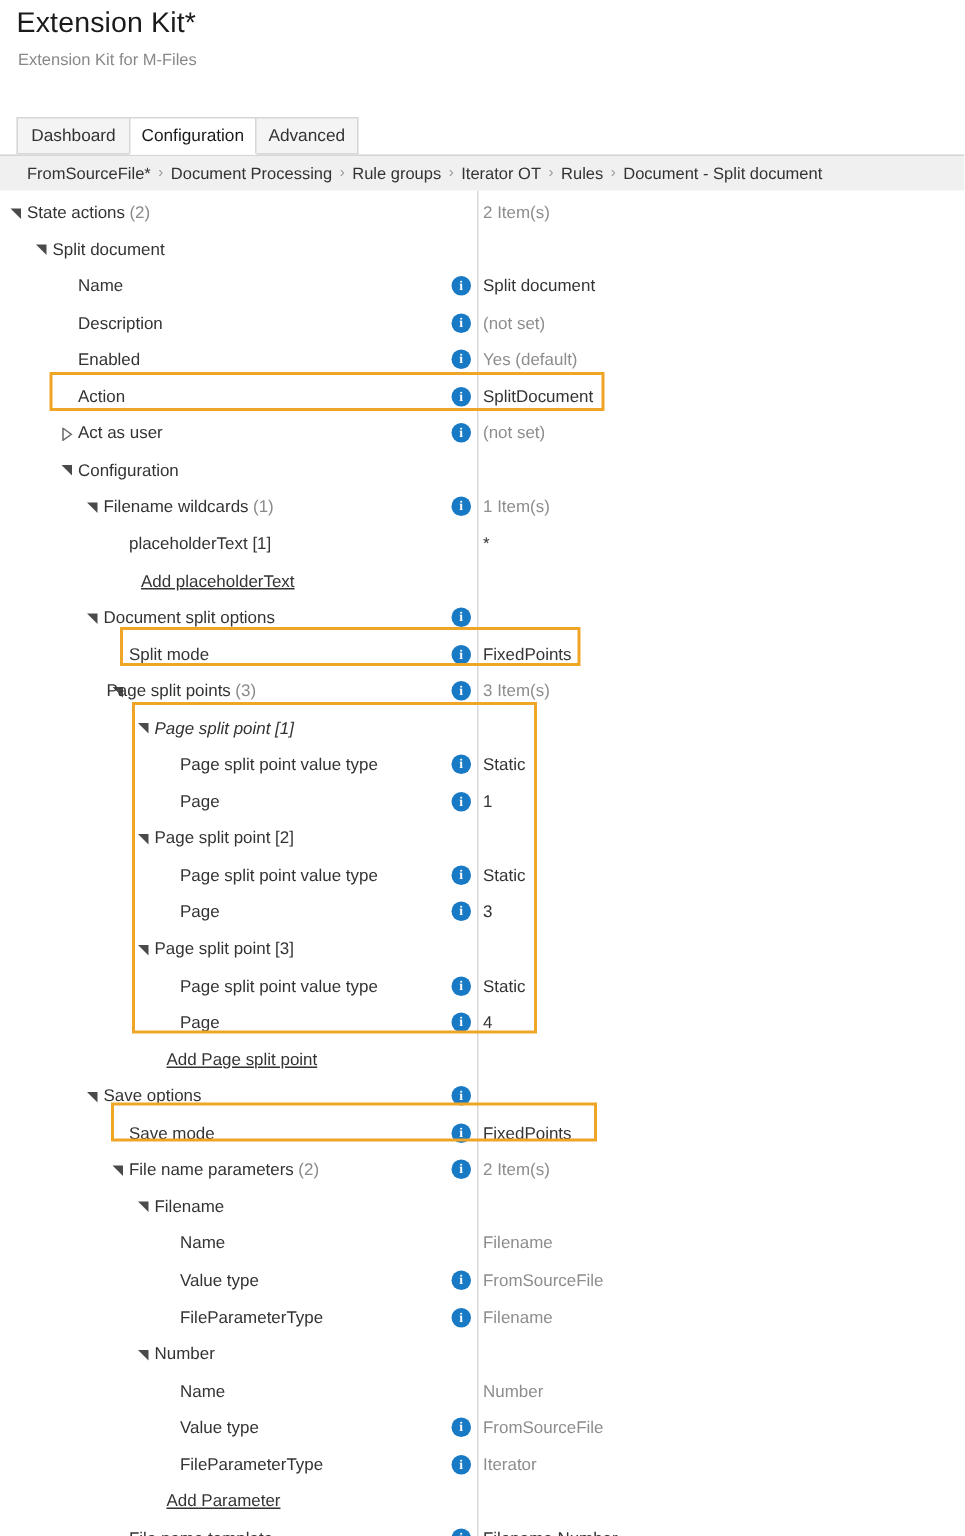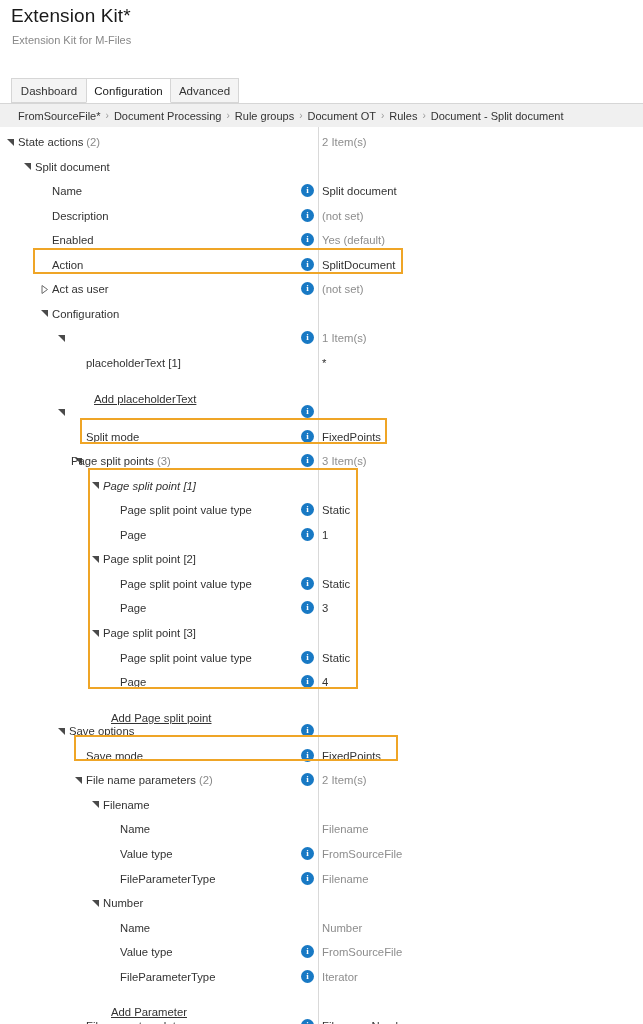--- a/index.html
+++ b/index.html
@@ -105,21 +105,20 @@
     display: flex; align-items: center;
     font-size: 11.3px; color: #333333; white-space: nowrap;
   }
   .value.muted { color: #8d8d8d; }
   .addlink {
     position: absolute; top: 0; height: 24px;
     display: flex; align-items: center;
     font-size: 11.3px; color: #333333;
     text-decoration: underline;
     cursor: pointer;
-    margin-top: 11px;
   }
 
   
   .hl {
     position: absolute;
     border: 2px solid #efa526;
     pointer-events: none;
     z-index: 5;
   }
 </style>
@@ -143,21 +142,21 @@
       </div>
     </div>
 
   <div class="breadcrumb-bar" id="breadcrumb">
       <span class="crumb">FromSourceFile*</span>
       <span class="crumb-sep">›</span>
       <span class="crumb">Document Processing</span>
       <span class="crumb-sep">›</span>
       <span class="crumb">Rule groups</span>
       <span class="crumb-sep">›</span>
-      <span class="crumb">Document OT</span>
+      <span class="crumb">Iterator OT</span>
       <span class="crumb-sep">›</span>
       <span class="crumb">Rules</span>
       <span class="crumb-sep">›</span>
       <span class="crumb last">Document - Split document</span>
     </div>
 
   <div class="tree">
     <div class="divider"></div>
     <div id="tree-rows">
         <div class="row" style="top: 3px;">
@@ -214,36 +213,38 @@
             </svg>
           </div>
           <div class="label" style="left: 52px;">Configuration</div>
         </div>
         <div class="row" style="top: 199.4px;">
           <div class="arrow" style="left: 56px;">
             <svg width="9" height="9" viewBox="0 0 9 9">
               <path d="M1 1 L8 1 L8 8 Z" fill="#4a4a4a"></path>
             </svg>
           </div>
+          <div class="label" style="left: 69px;">Filename wildcards<span class="count">(1)</span></div>
           <div class="info-icon">i</div>
           <div class="value muted">1 Item(s)</div>
         </div>
         <div class="row" style="top: 223.95px;">
           <div class="label" style="left: 86px;">placeholderText [1]</div>
           <div class="value">*</div>
         </div>
         <div class="row" style="top: 248.5px;">
           <div class="addlink" style="left: 94px;">Add placeholderText</div>
         </div>
         <div class="row" style="top: 273.05px;">
           <div class="arrow" style="left: 56px;">
             <svg width="9" height="9" viewBox="0 0 9 9">
               <path d="M1 1 L8 1 L8 8 Z" fill="#4a4a4a"></path>
             </svg>
           </div>
+          <div class="label" style="left: 69px;">Document split options</div>
           <div class="info-icon">i</div>
         </div>
         <div class="row" style="top: 297.6px;">
           <div class="label" style="left: 86px;">Split mode</div>
           <div class="info-icon">i</div>
           <div class="value">FixedPoints</div>
         </div>
         <div class="row" style="top: 322.15px;">
           <div class="arrow" style="left: 73px;">
             <svg width="9" height="9" viewBox="0 0 9 9">

